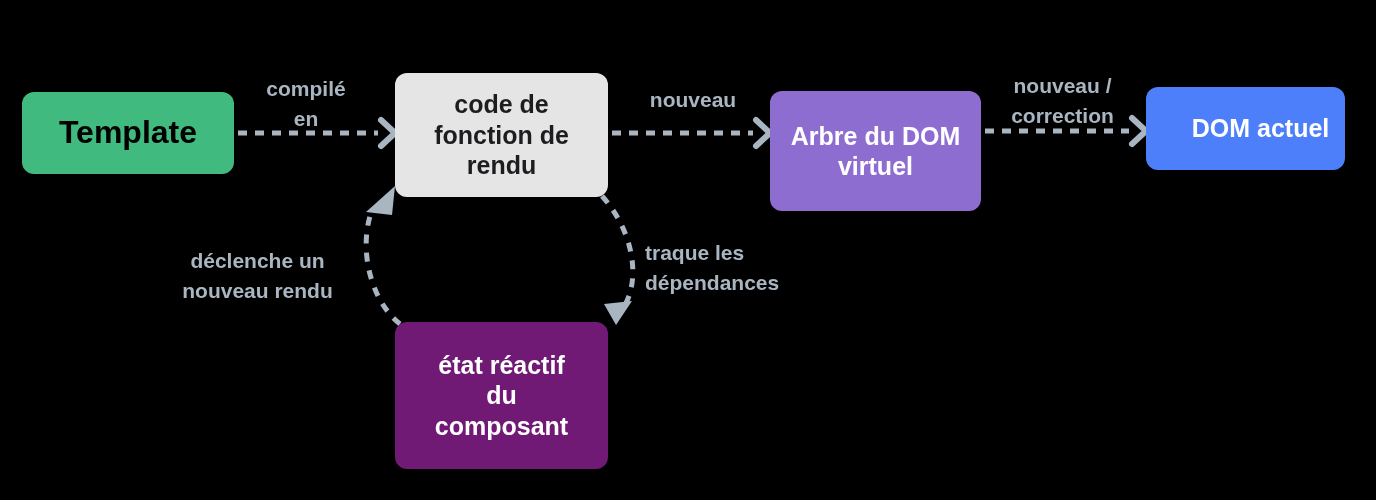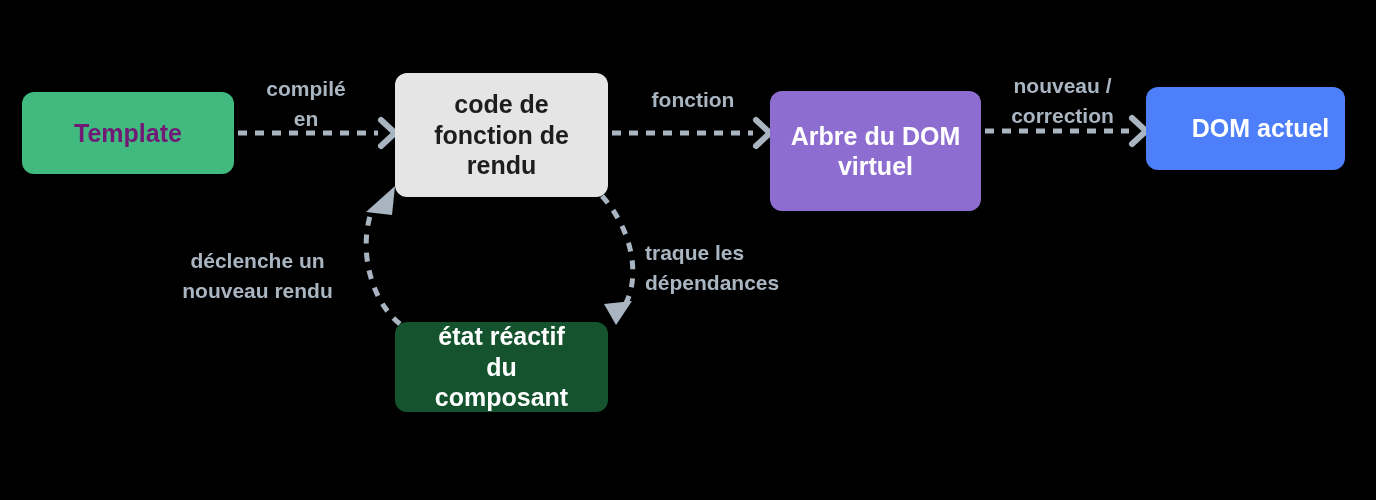--- a/index.html
+++ b/index.html
@@ -23,37 +23,37 @@
     text-align: center;
     border-radius: 12px;
     font-weight: bold;
     line-height: 1.22;
     box-sizing: border-box;
     padding: 4px 10px;
     white-space: pre-line;
   }
   .node-template {
     left: 22px; top: 92px; width: 212px; height: 82px;
-    background: #41ba7f; color: #701a75; font-size: 25px;
+    background: #41ba7f; color: #000000; font-size: 32px;
   }
   .node-render-fn {
     left: 395px; top: 73px; width: 213px; height: 124px;
     background: #e5e5e5; color: #1d1d20; font-size: 25px;
   }
   .node-vdom {
     left: 770px; top: 71px; width: 211px; height: 120px;
     background: #8e6dd1; color: #ffffff; font-size: 25px; margin-top: 20px;
   }
   .node-dom {
     left: 1146px; top: 87px; width: 199px; height: 83px;
     background: #4d7ffa; color: #ffffff; font-size: 25px; padding-left: 40px;
   }
   .node-state {
-    left: 395px; top: 322px; width: 213px; height: 90px;
-    background: #14532d; color: #ffffff; font-size: 25px;
+    left: 395px; top: 322px; width: 213px; height: 147px;
+    background: #701a75; color: #ffffff; font-size: 25px;
   }
 
   .edge-label {
     position: absolute;
     color: #a9b6c2;
     font-size: 21px;
     font-weight: bold;
     line-height: 1.42;
     text-align: center;
     white-space: pre-line;
@@ -116,21 +116,21 @@
 
   <div class="node node-dom">DOM actuel</div>
 
   <div class="node node-state">état réactif
 du
 composant</div>
 
   <div class="edge-label lbl-compile">compilé
 en</div>
 
-  <div class="edge-label lbl-returns">fonction</div>
+  <div class="edge-label lbl-returns">nouveau</div>
 
   <div class="edge-label lbl-mount">nouveau /
 correction</div>
 
   <div class="edge-label lbl-track">traque les
 dépendances</div>
 
   <div class="edge-label lbl-retrig">déclenche un
 nouveau rendu</div>
 

